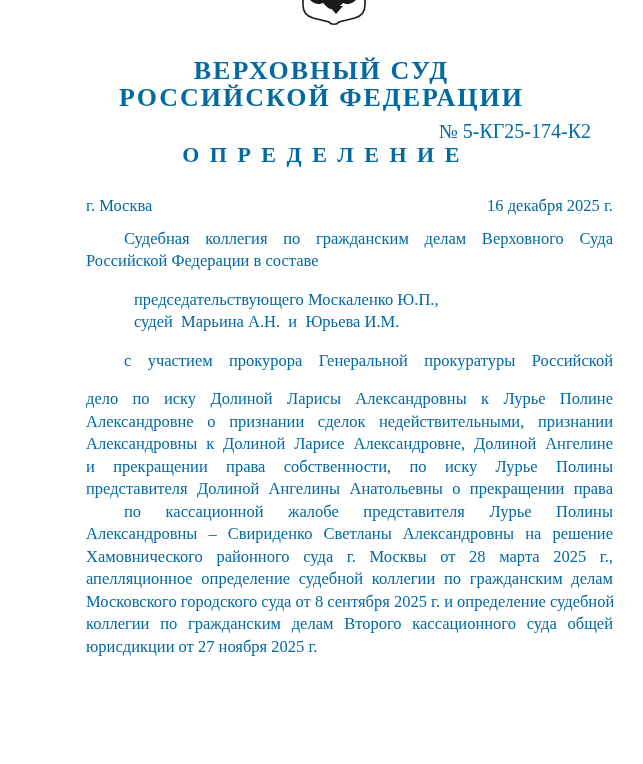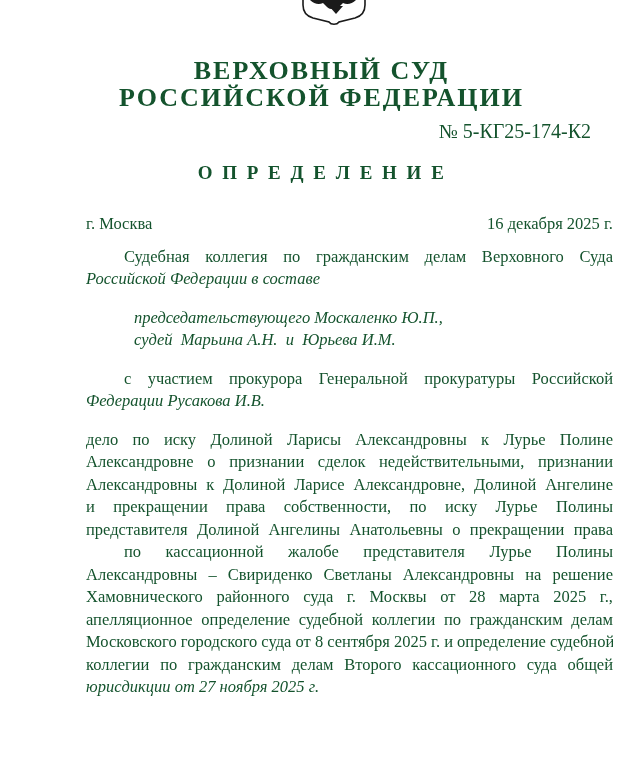--- a/index.html
+++ b/index.html
@@ -2,21 +2,21 @@
 <html lang="ru"><head>
 <meta charset="utf-8">
 <style>
   * { margin: 0; padding: 0; box-sizing: border-box; }
   html, body { background: #ffffff; }
   .page {
     position: relative;
     width: 643px;
     height: 764px;
     background: #ffffff;
-    color: #14532d;
+    color: #0369a1;
     font-family: "Liberation Serif", "DejaVu Serif", serif;
     overflow: hidden;
   }
   .emblem {
     position: absolute;
     left: 299px;
     top: 0;
     width: 74px;
     height: 27px;
   }
@@ -29,24 +29,24 @@
     letter-spacing: 2px;
   }
   .case-number {
     margin-top: 10px;
     text-align: right;
     padding-right: 52px;
     font-size: 20px;
     line-height: 20px;
   }
   .doc-title {
-    margin-top: 19px;
+    margin-top: 1px;
     text-align: center;
     font-weight: bold;
-    font-size: 19px;
+    font-size: 22px;
     line-height: 25px;
     letter-spacing: 1.5px;
     word-spacing: 2px;
   }
   .content {
     margin: 28px 30px 0 86px;
     font-size: 16.5px;
     line-height: 22.5px;
   }
   .meta-row {
@@ -56,21 +56,21 @@
   }
   .para { margin-bottom: 16px; }
   .para.case-description { margin-bottom: 0; }
   .para.cassation-appeal { margin-bottom: 16px; }
   .line {
     text-align: justify;
     text-align-last: justify;
     white-space: nowrap;
     overflow: hidden;
   }
-  .line.last { text-align-last: left; font-style: italic; }
+  .line.last { text-align-last: left; }
   .para.left .line { text-align: left; text-align-last: left; }
   .line.indent { padding-left: 38px; }
   .para.judges .line { padding-left: 48px; }
   .redact {
     display: inline-block;
     height: 15px;
     background: #a8a8a8;
     vertical-align: -2px;
   }
 </style>
@@ -105,21 +105,20 @@
         <div class="para composition-intro">
           <div class="line indent">Судебная коллегия по гражданским делам Верховного Суда</div>
           <div class="line last">Российской Федерации в составе</div>
         </div>
         <div class="para judges left">
           <div class="line last">председательствующего Москаленко Ю.П.,</div>
           <div class="line last">судей &nbsp;Марьина А.Н. &nbsp;и &nbsp;Юрьева И.М.</div>
         </div>
         <div class="para prosecutor">
           <div class="line indent">с участием прокурора Генеральной прокуратуры Российской</div>
-          <div class="line last">Федерации Русакова И.В.</div>
         </div>
         <div class="para case-description">
           <div class="line">дело по иску Долиной Ларисы Александровны к Лурье Полине</div>
           <div class="line">Александровне о признании сделок недействительными, признании</div>
           <div class="line">Александровны к Долиной Ларисе Александровне, Долиной Ангелине</div>
           <div class="line">и прекращении права собственности, по иску Лурье Полины</div>
           <div class="line">представителя Долиной Ангелины Анатольевны о прекращении права</div>
         </div>
         <div class="para cassation-appeal">
           <div class="line indent">по кассационной жалобе представителя Лурье Полины</div>

